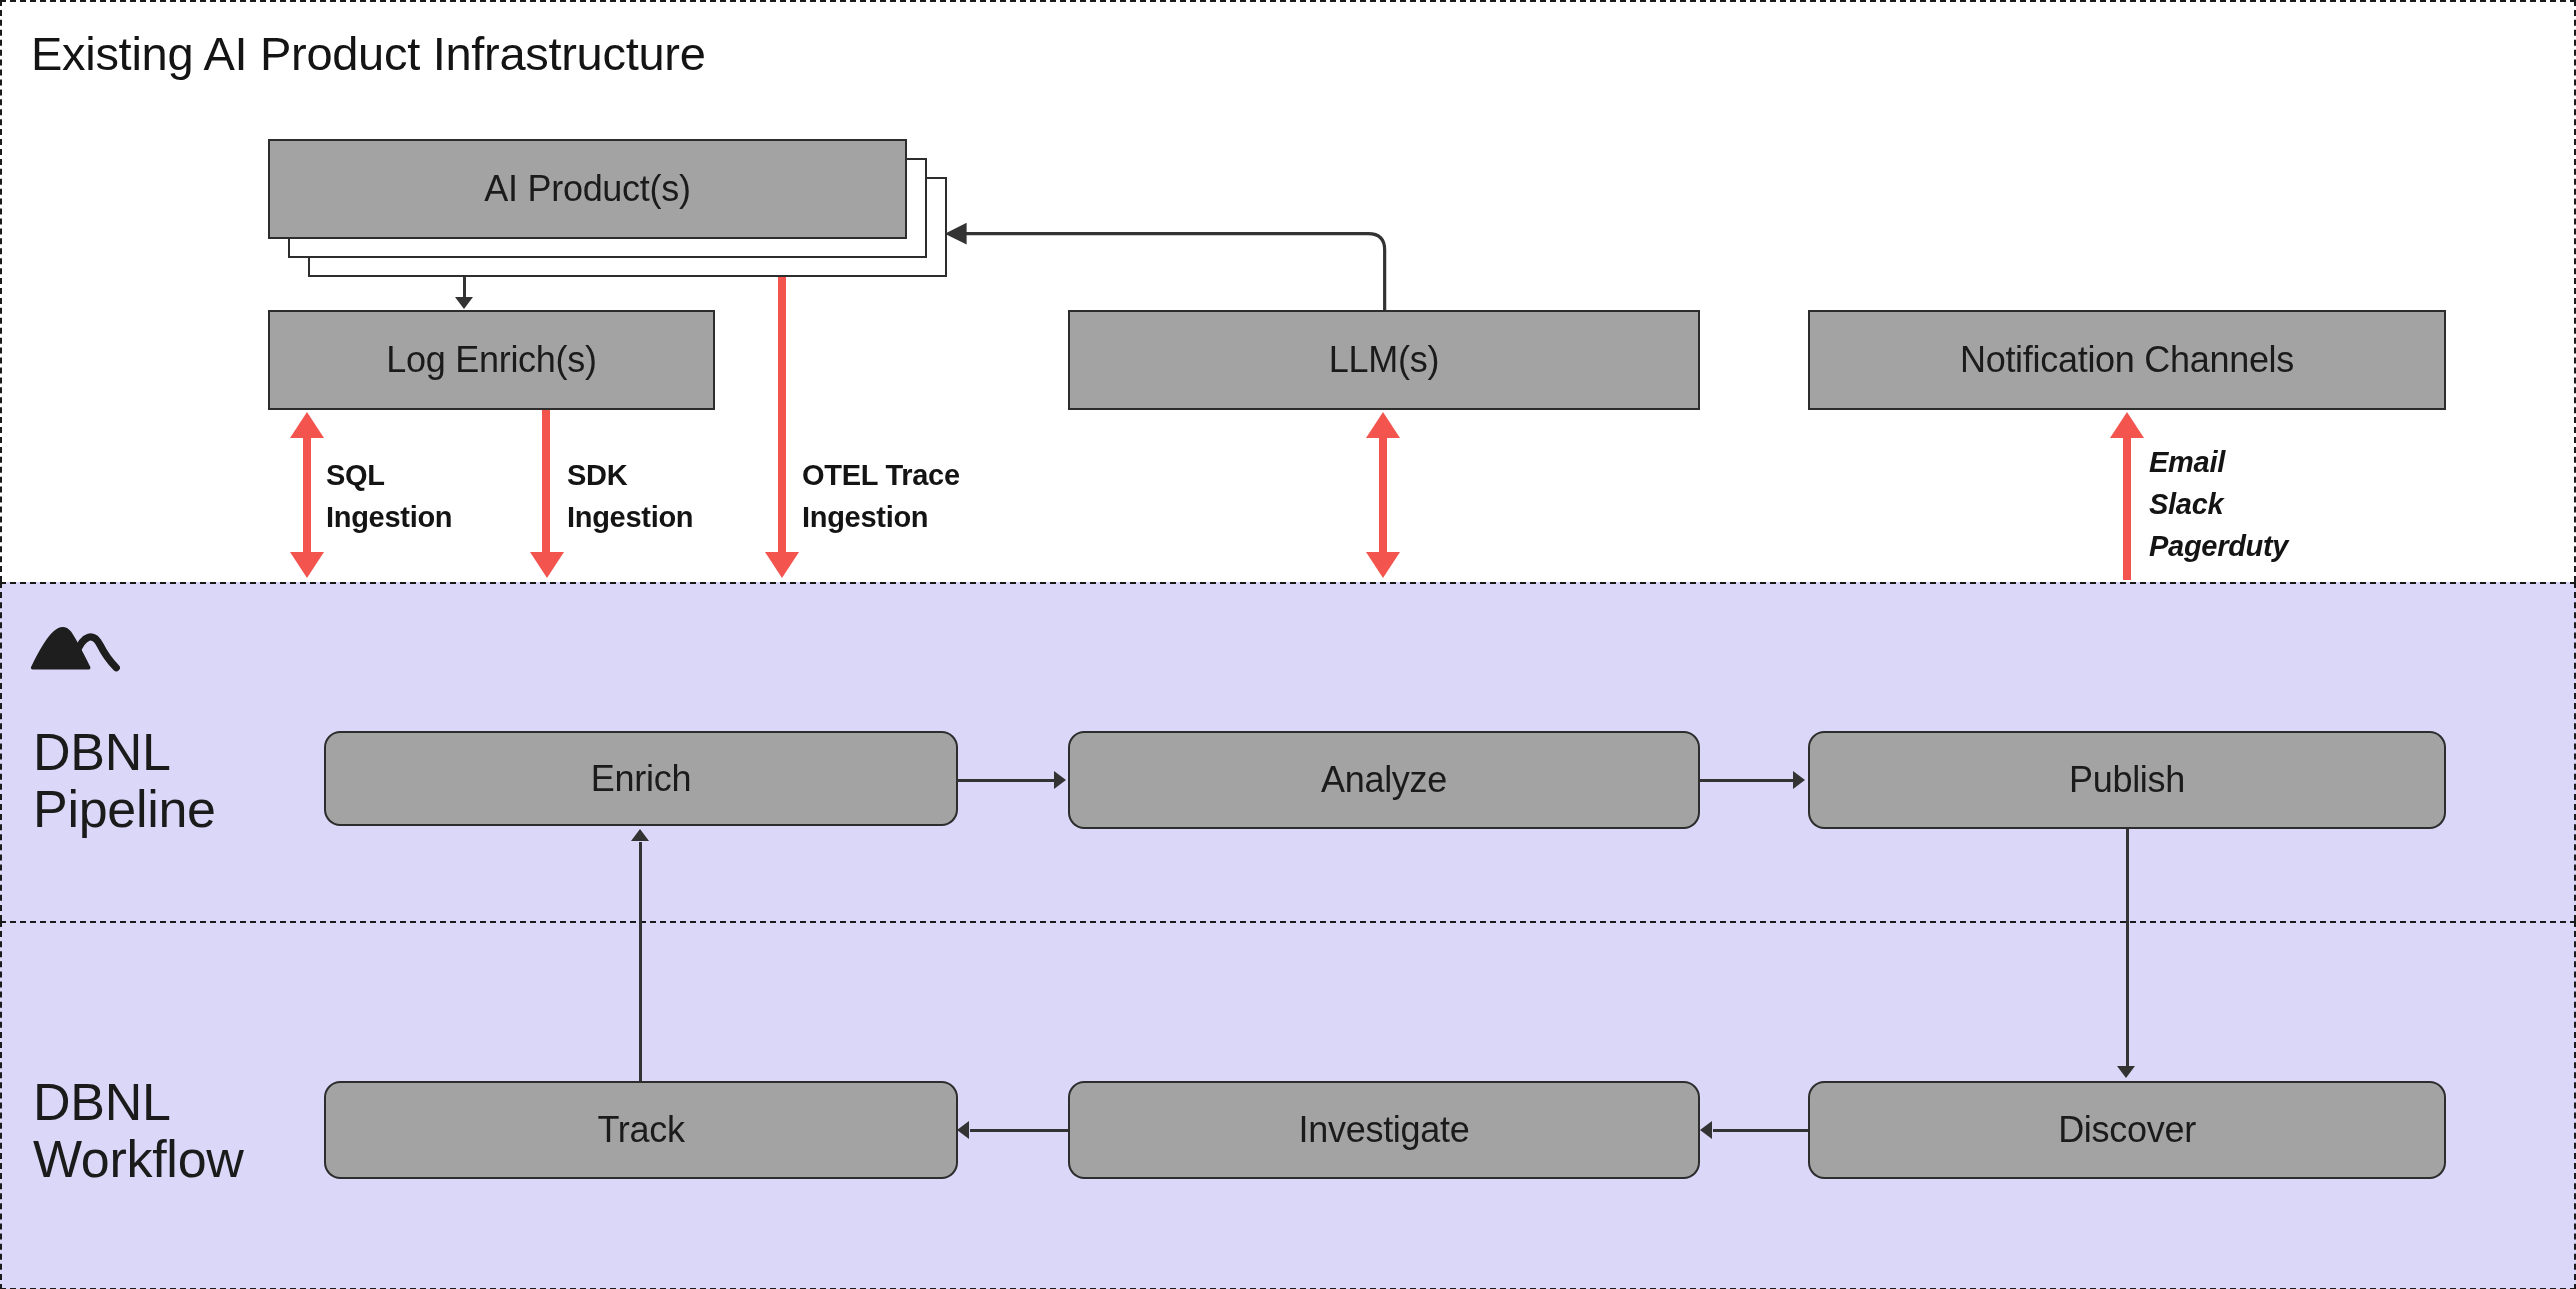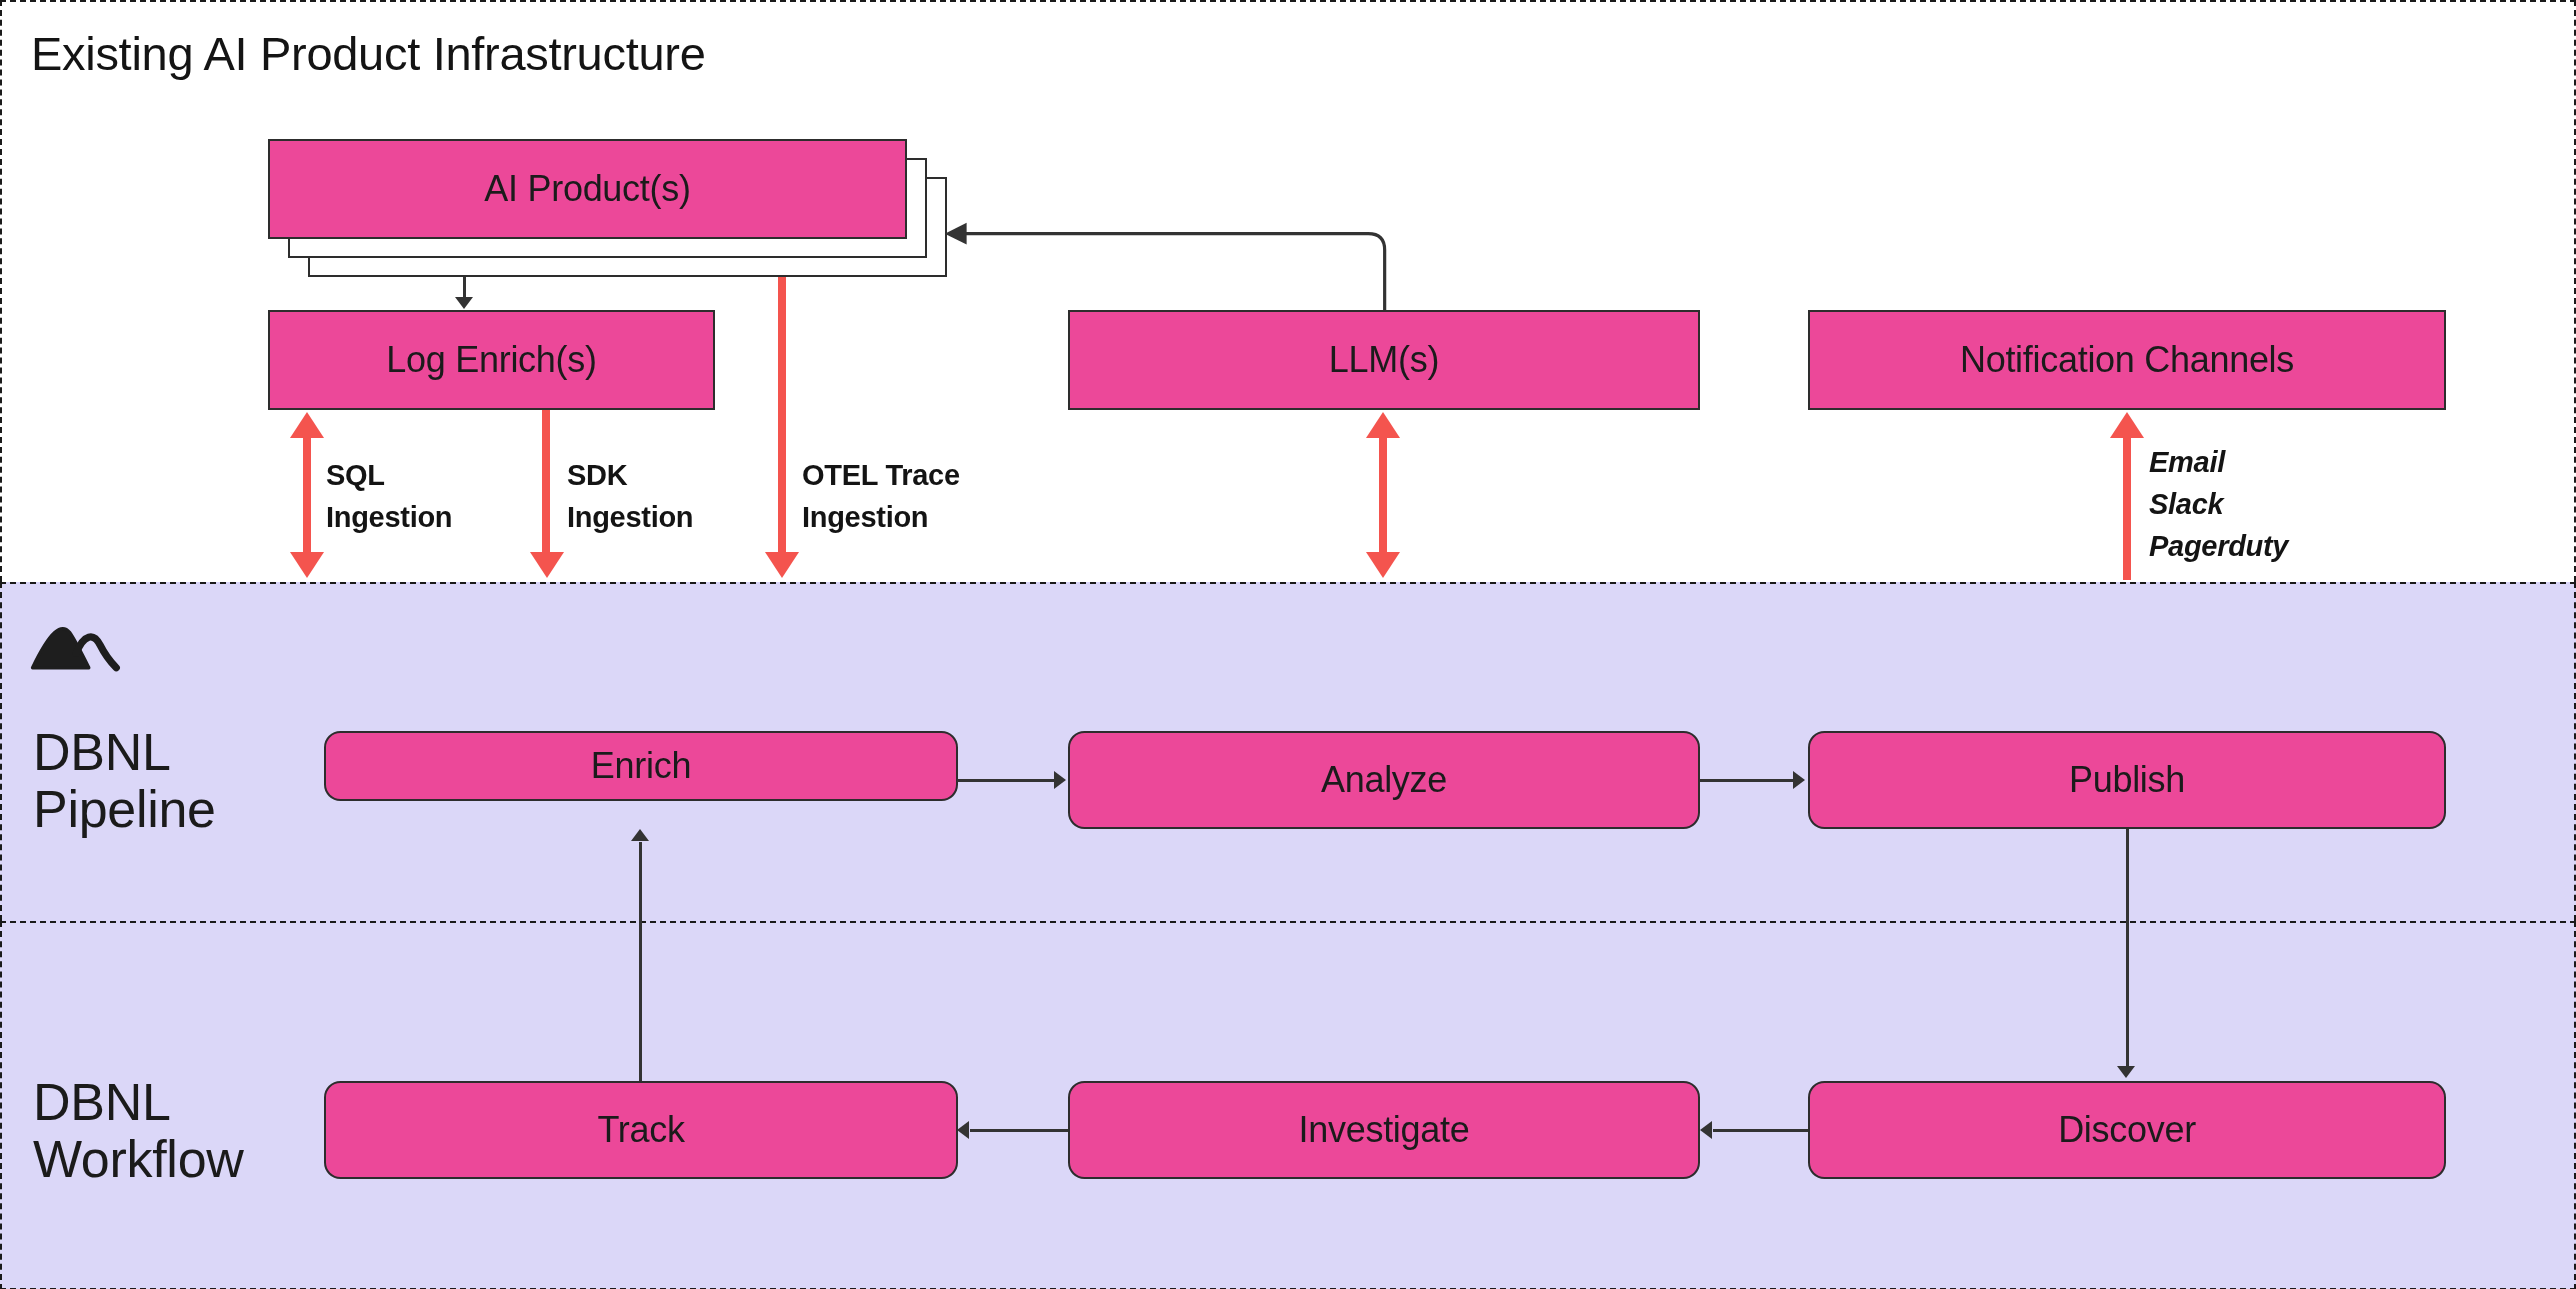--- a/index.html
+++ b/index.html
@@ -6,21 +6,21 @@
   #canvas{
     position:relative;width:2576px;height:1290px;background:#ffffff;overflow:hidden;
     font-family:"Liberation Sans", sans-serif;color:#1b1b1b;letter-spacing:-0.02em;
   }
   .sec{position:absolute;left:0;width:2576px;box-sizing:border-box;}
   .sec-top{top:0;height:582px;background:#ffffff;border:2.7px dashed #1a1a1a;border-bottom:none;}
   .sec-pipe{top:582px;height:339px;background:#dbd7f8;border:2.7px dashed #1a1a1a;border-bottom:none;}
   .sec-work{top:921px;height:369px;background:#dbd7f8;border:2.7px dashed #1a1a1a;}
   .title{position:absolute;left:31px;top:25.5px;font-size:47px;color:#141414;}
   .seclabel{position:absolute;left:33px;font-size:52px;line-height:57px;color:#1b1b1b;}
-  .box{position:absolute;background:#ec4899;border:2.7px solid #2d2d2d;box-sizing:border-box;
+  .box{position:absolute;background:#a3a3a3;border:2.7px solid #2d2d2d;box-sizing:border-box;
        display:flex;align-items:center;justify-content:center;font-size:36px;color:#1b1b1b;}
   .rbox{border-radius:16.4px;border-width:2.7px;}
   .stacklayer{position:absolute;background:#ffffff;border:2.7px solid #2d2d2d;box-sizing:border-box;}
   .vline{position:absolute;width:2.7px;background:#333333;}
   .hline{position:absolute;height:2.7px;background:#333333;}
   .tri{position:absolute;width:0;height:0;}
   .head-down{border-left:9px solid transparent;border-right:9px solid transparent;border-top:12.8px solid #333333;}
   .head-up{border-left:9px solid transparent;border-right:9px solid transparent;border-bottom:12.8px solid #333333;}
   .head-right{border-top:9px solid transparent;border-bottom:9px solid transparent;border-left:12.8px solid #333333;}
   .head-left{border-top:9px solid transparent;border-bottom:9px solid transparent;border-right:12.8px solid #333333;}
@@ -102,21 +102,21 @@
   <svg style="left:27px;top:613px;" width="98" height="58" viewBox="0 0 120 72">
     <path d="M6 68 C 28 22 42 12 52 24 C 58 32 66 48 76 68 Z" fill="#1e1e1e" stroke="#1e1e1e" stroke-width="4" stroke-linejoin="round"></path>
     <path d="M60 50 C 70 26 82 24 90 40 C 96 52 102 60 110 68" fill="none" stroke="#1e1e1e" stroke-width="9" stroke-linecap="round"></path>
   </svg>
 
   <div class="seclabel" style="top:724px;">
     <div>DBNL</div>
     <div>Pipeline</div>
   </div>
 
-  <div class="box rbox" style="left:324px;top:731px;width:634px;height:70px;">
+  <div class="box rbox" style="left:324px;top:731px;width:634px;height:95px;">
     <span>Enrich</span>
   </div>
   <div class="box rbox" style="left:1068px;top:731px;width:632px;height:98px;">
     <span>Analyze</span>
   </div>
   <div class="box rbox" style="left:1808px;top:731px;width:638px;height:98px;">
     <span>Publish</span>
   </div>
 
   <div class="hline" style="left:957px;top:779px;width:97px;"></div>

